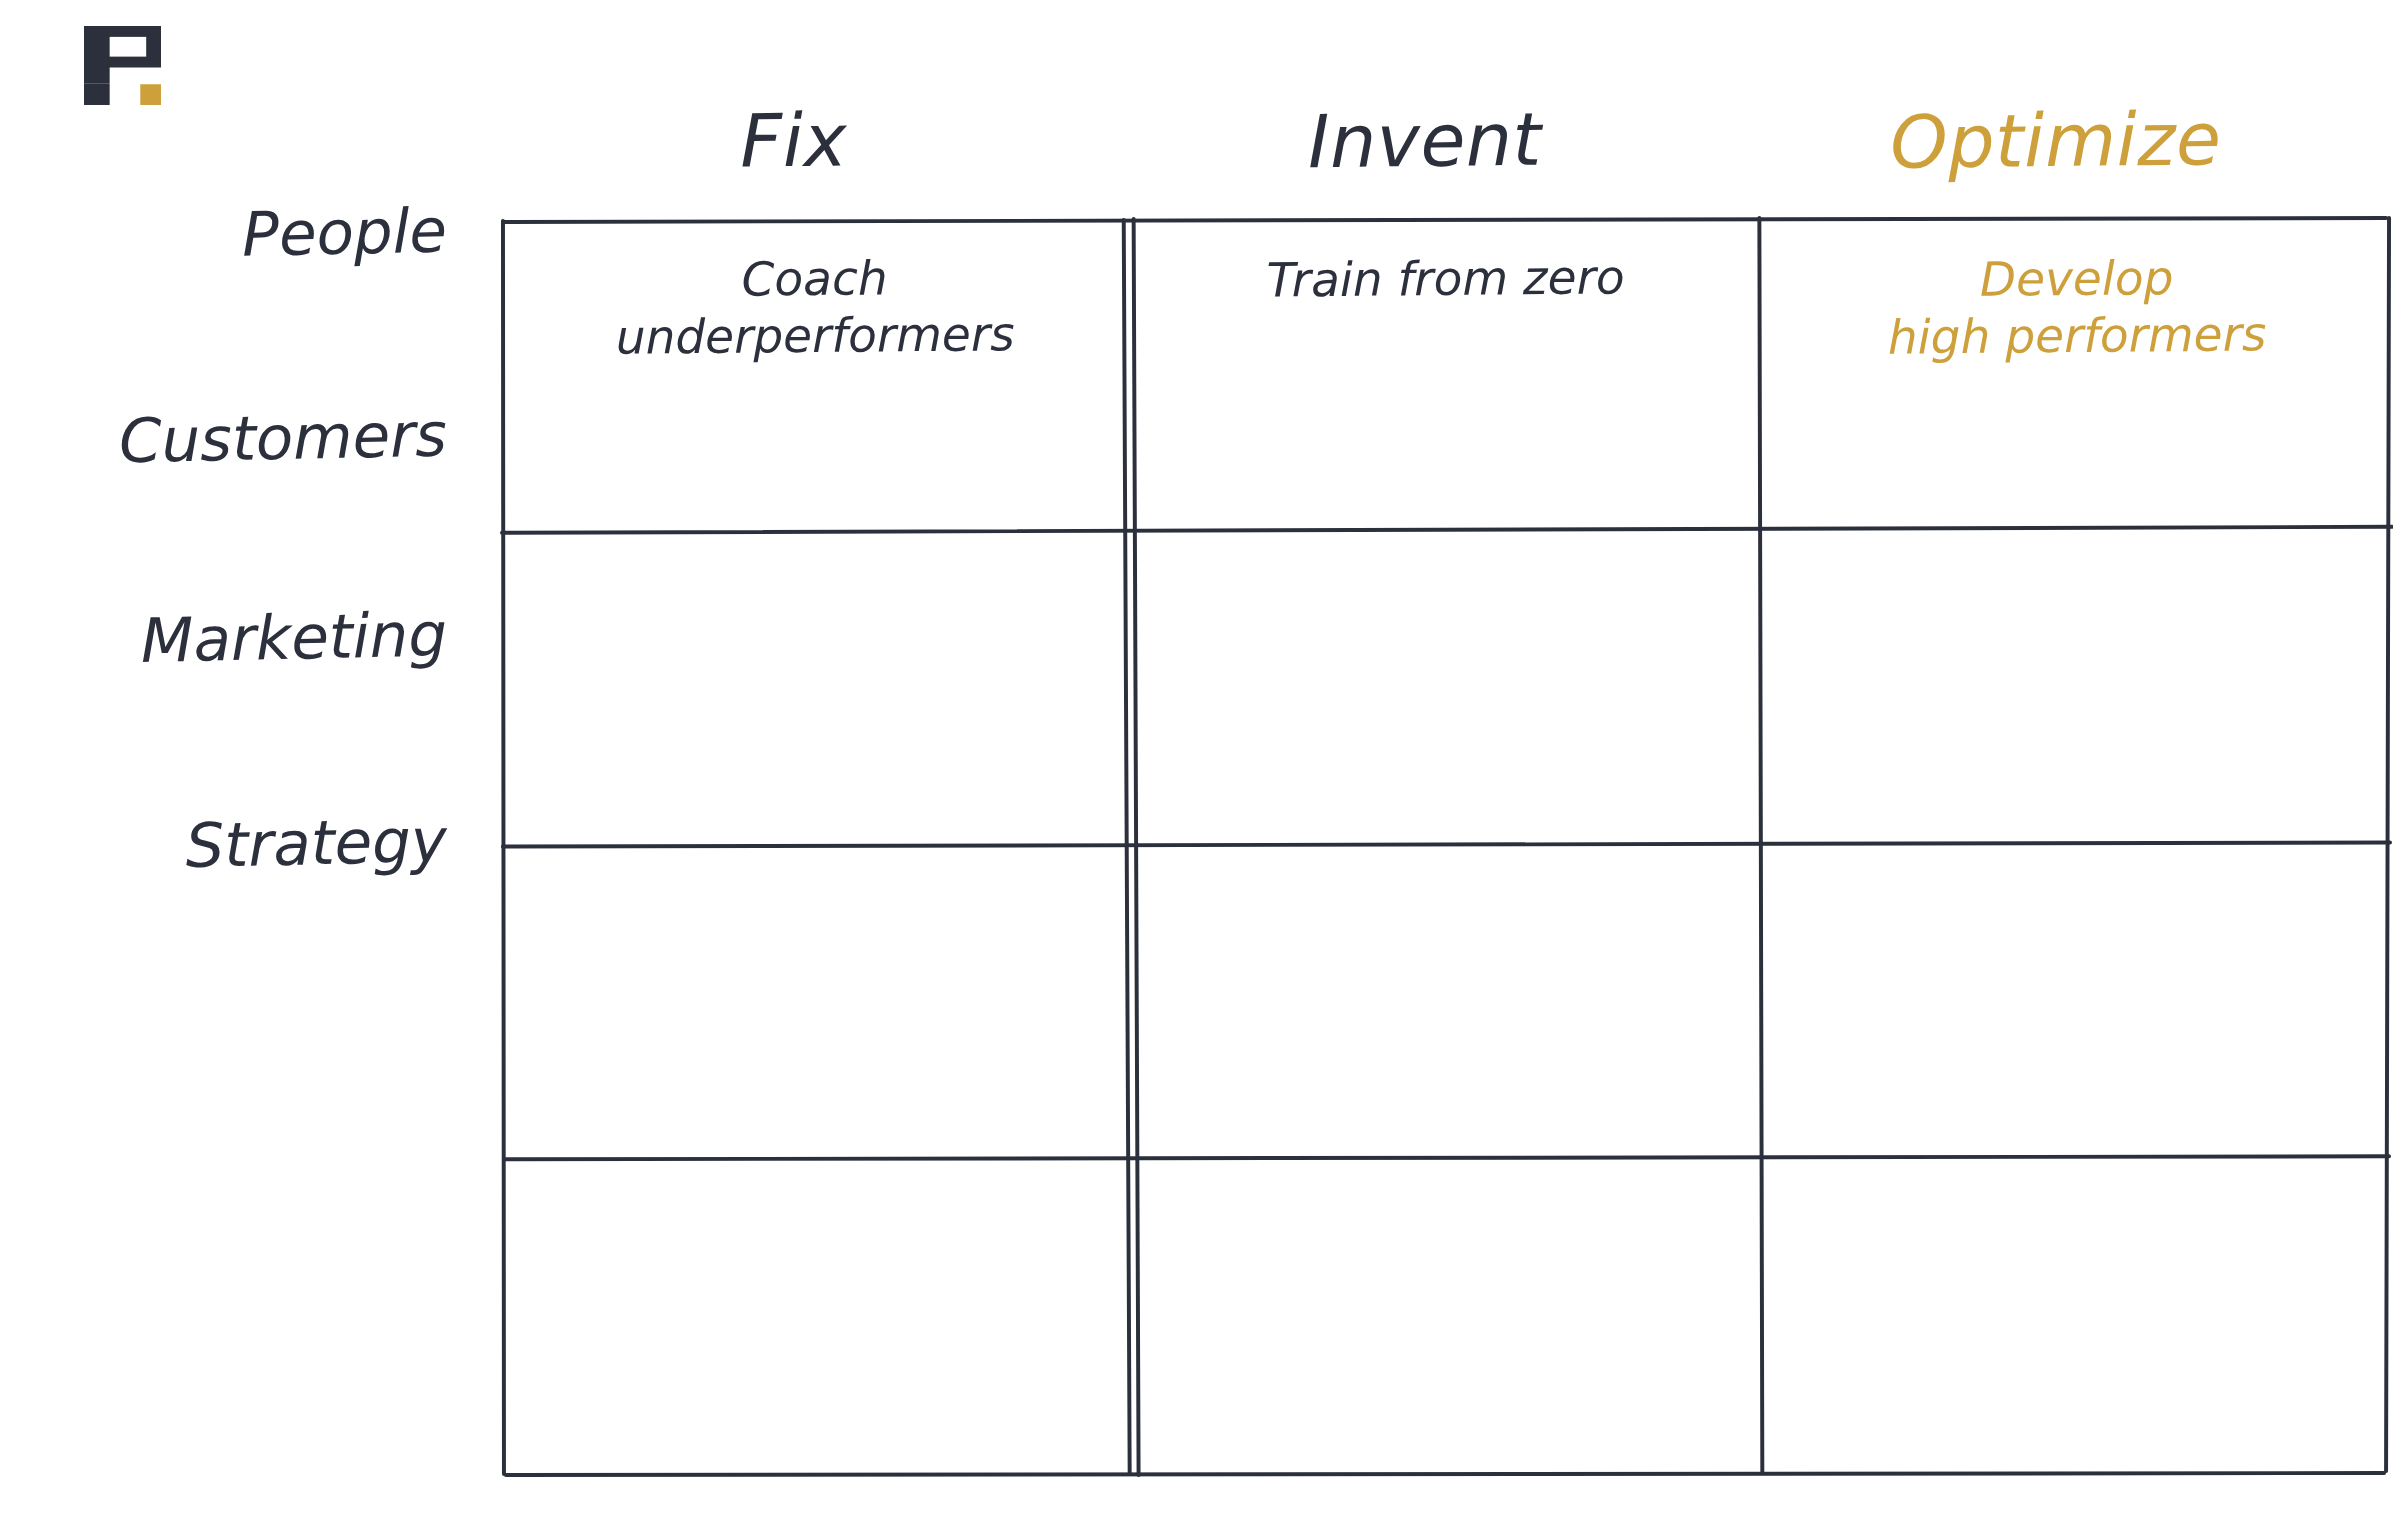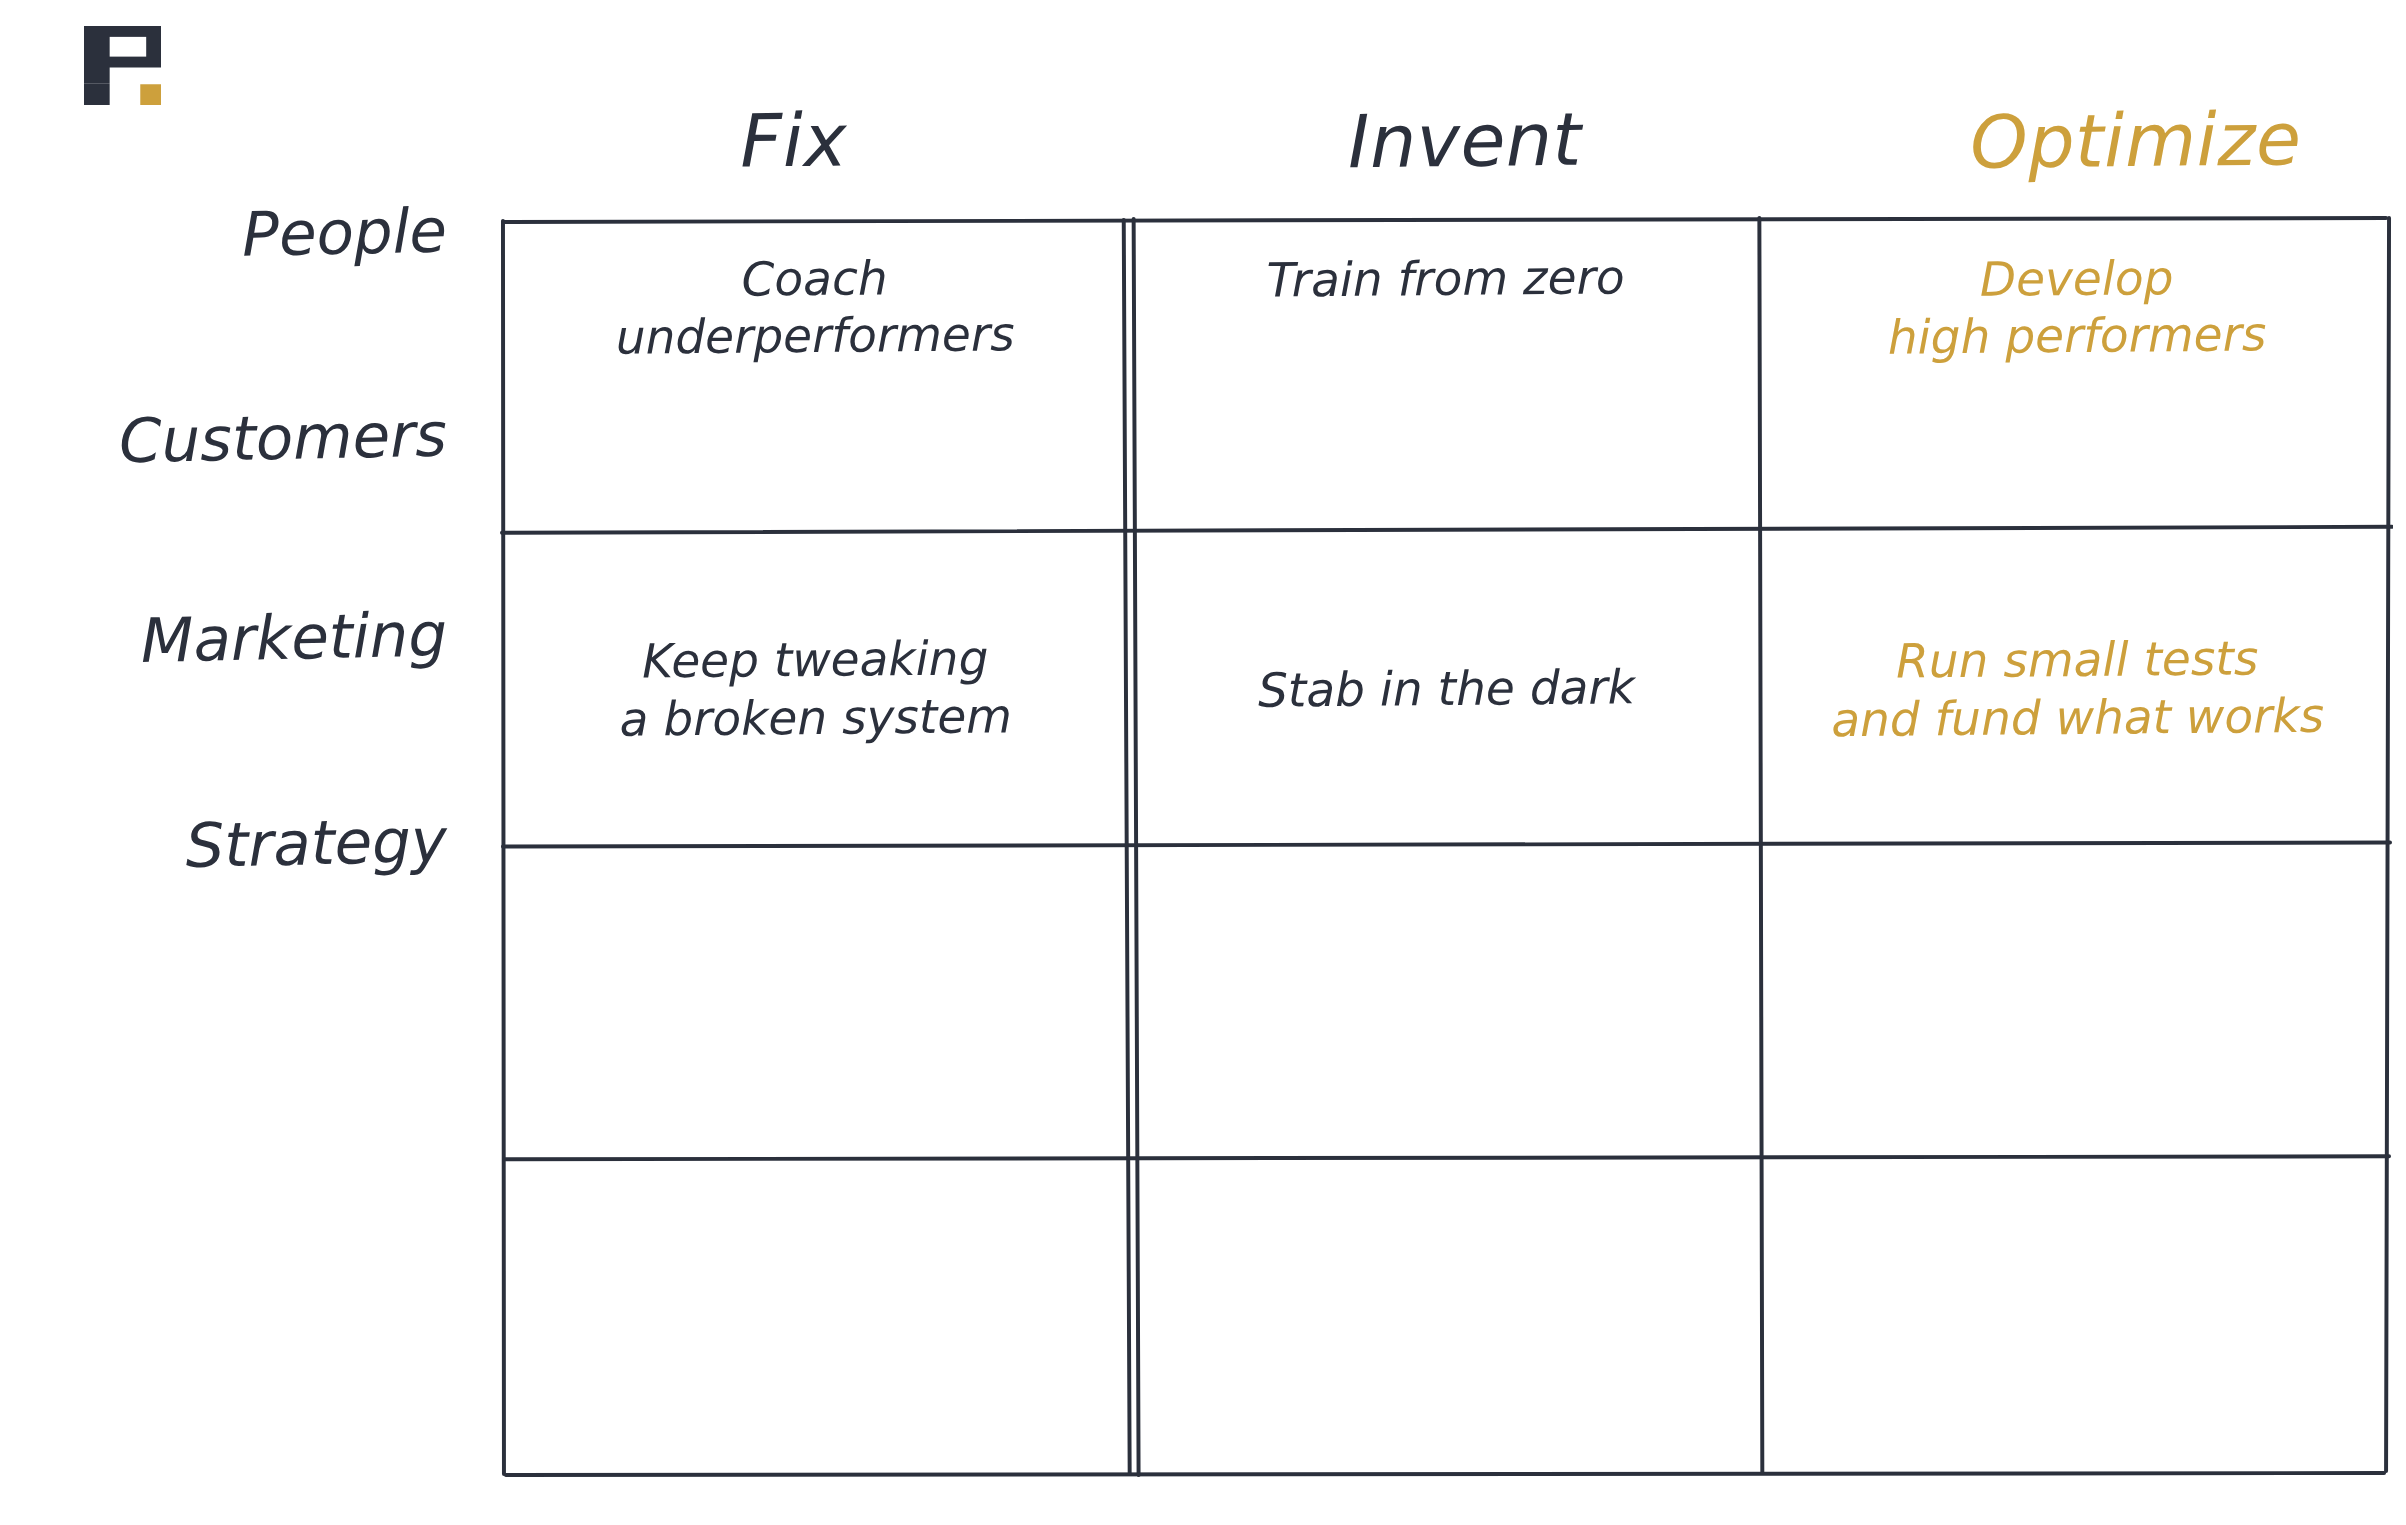--- a/index.html
+++ b/index.html
@@ -25,21 +25,20 @@
   }
 
   
   #col-headers {
     position: absolute;
     left: 478px;
     top: 34px;
     width: 1893px;
     height: 149px;
     display: flex;
-    gap: 40px;
   }
   .col-header {
     flex: 0 0 631px;
     display: flex;
     align-items: flex-end;
     justify-content: center;
     padding-bottom: 6px;
     font-size: 73px;
     line-height: 1.0;
     letter-spacing: 0.5px;
@@ -145,27 +144,20 @@
 
   <div class="grid-row">
     <div class="grid-cell">Coach
 underperformers</div>
     <div class="grid-cell">Train from zero</div>
     <div class="grid-cell accent">Develop
 high performers</div>
   </div>
 
 
-  <div class="grid-row">
-    <div class="grid-cell">Keep tweaking
-a broken system</div>
-    <div class="grid-cell">Stab in the dark</div>
-    <div class="grid-cell accent">Run small tests
-and fund what works</div>
-  </div>
 
 
   <svg id="grid-lines" viewBox="0 0 1912 1274" preserveAspectRatio="none">
     <g fill="none" stroke="#2b303c" stroke-width="4" stroke-linecap="round">
 
       <path d="M3 6 L1905 2"></path>
       <path d="M1908 2 L1905 1268"></path>
       <path d="M1903 1270 L6 1272"></path>
       <path d="M4 1271 L3 5"></path>
 

